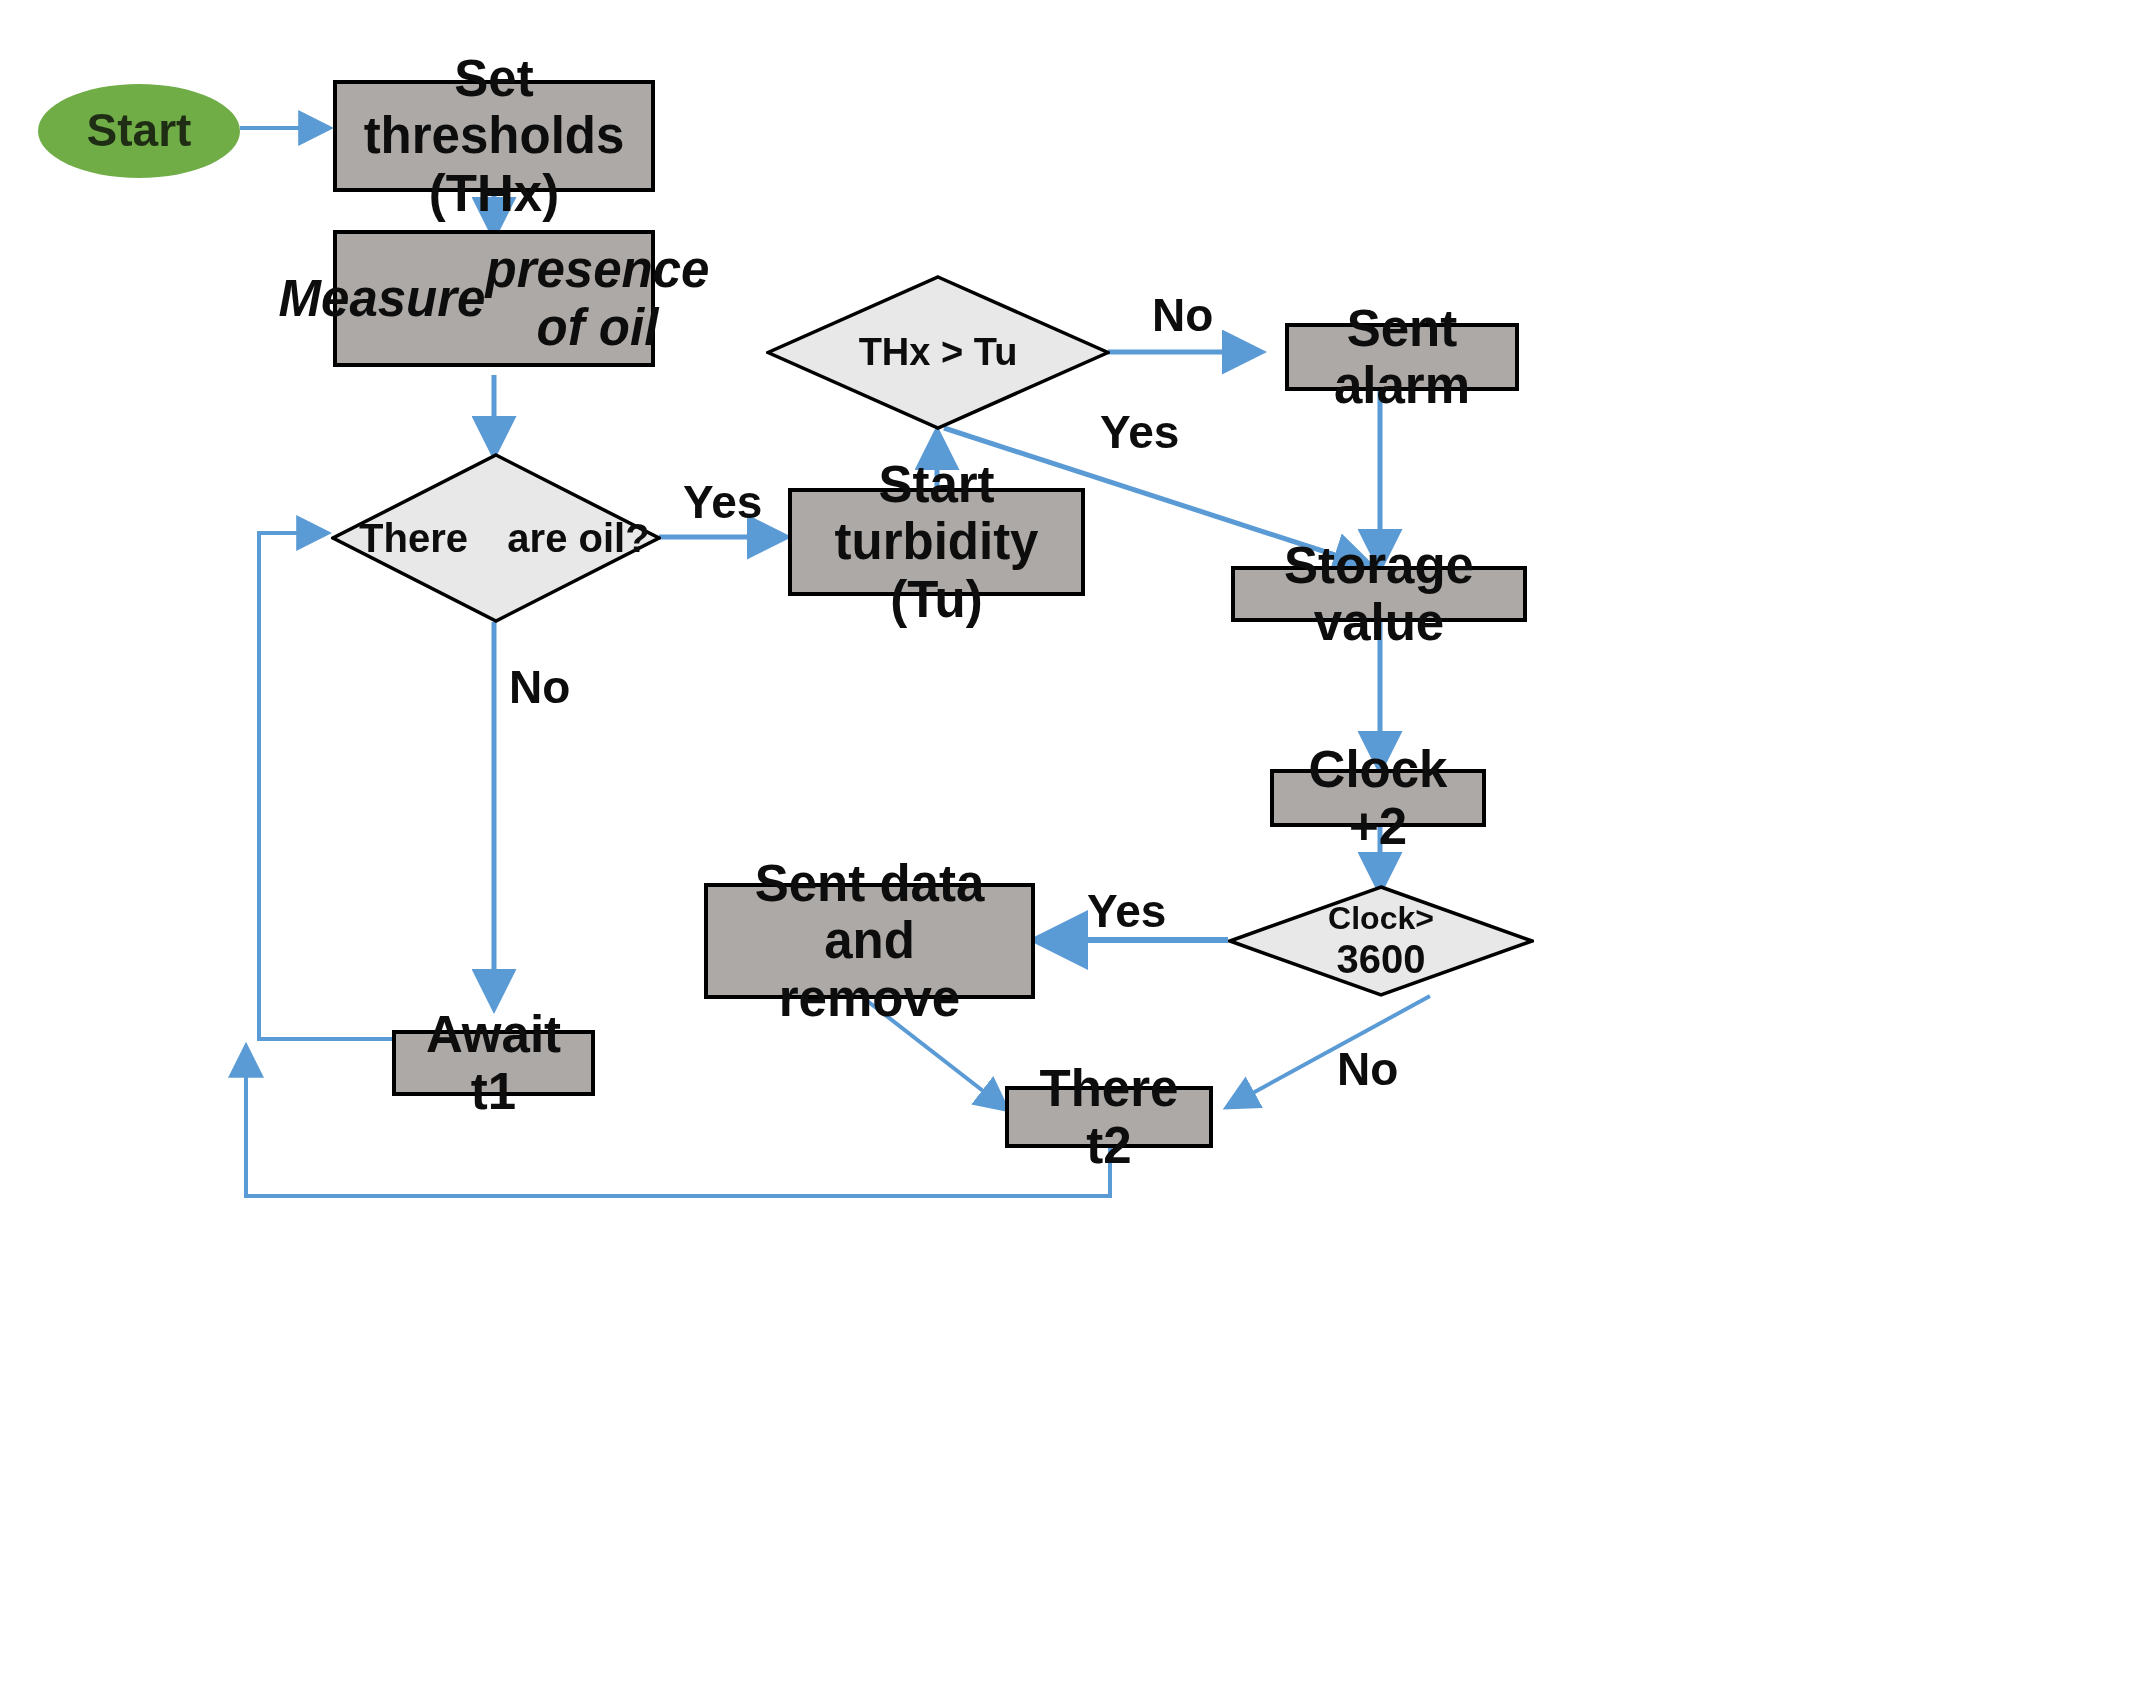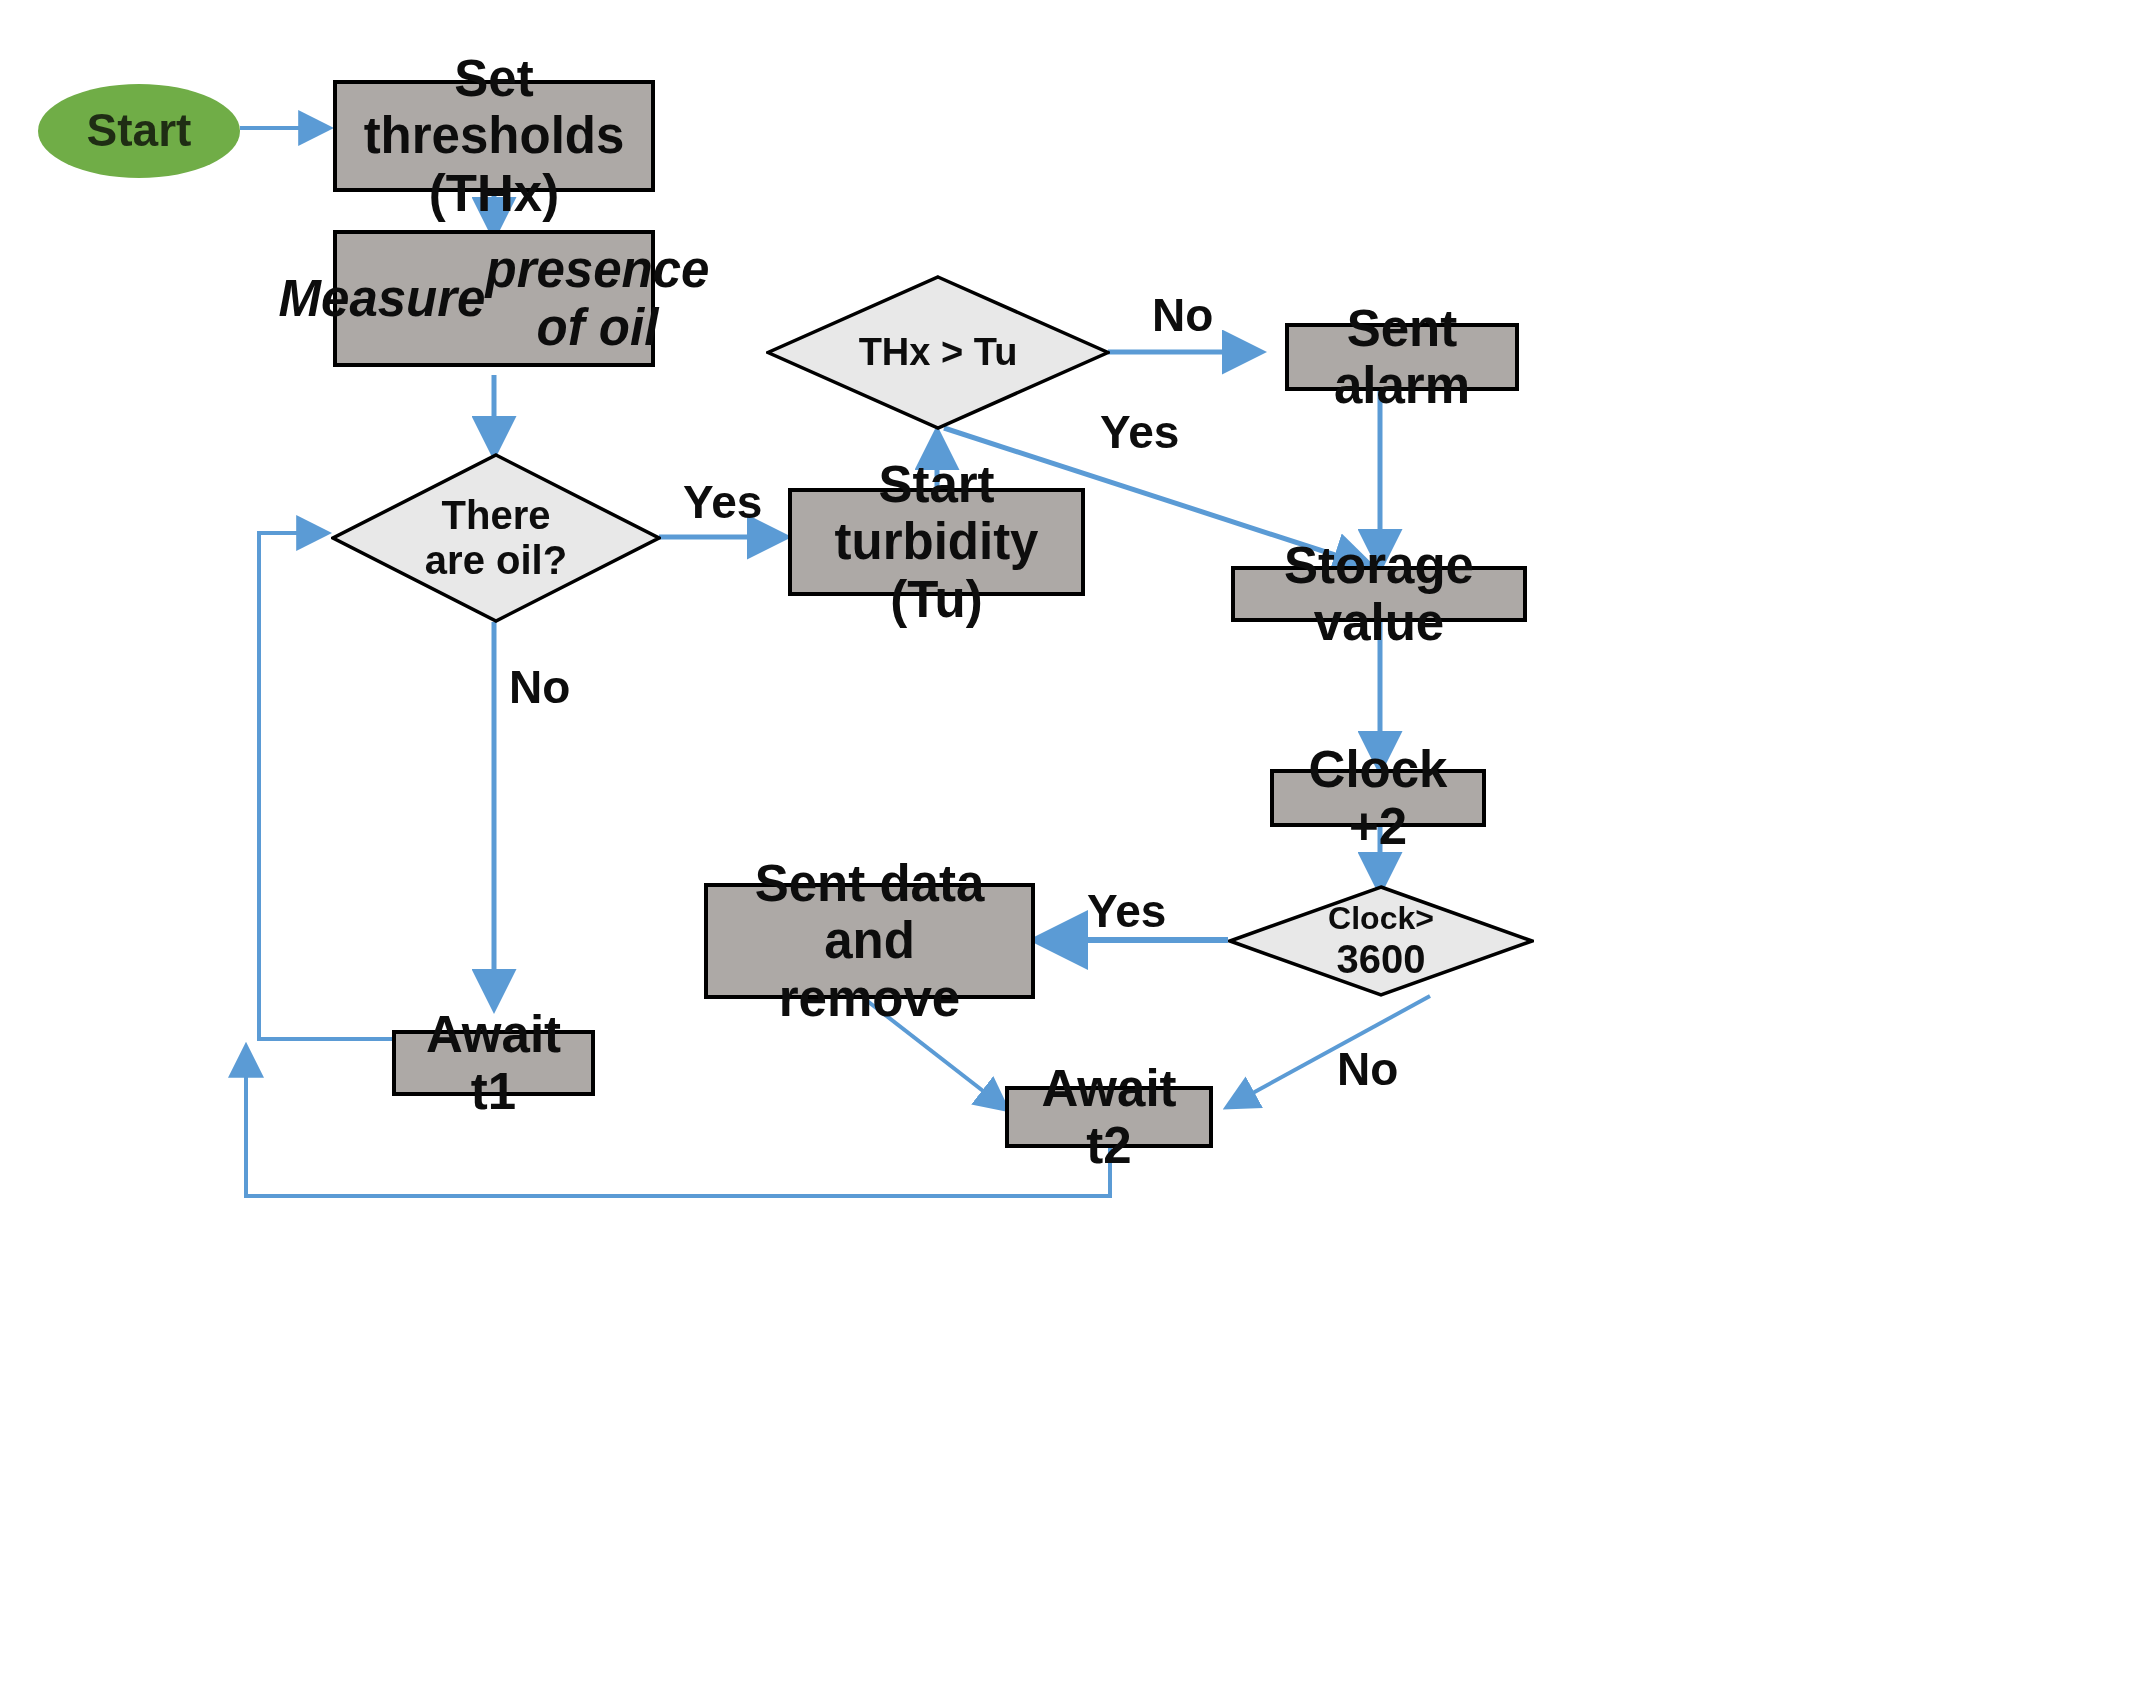--- a/index.html
+++ b/index.html
@@ -126,21 +126,21 @@
   <div class="node process" style="left:333px; top:80px; width:322px; height:112px; flex-direction:column;">
     <span>Set thresholds</span>
     <span>(THx)</span>
   </div>
 
   <div class="node process" style="left:333px; top:230px; width:322px; height:137px; flex-direction:row;font-style:italic;">
     <span>Measure</span>
     <span>presence of oil</span>
   </div>
 
-  <div class="node decision" style="left:331px; top:453px; width:330px; height:170px; flex-direction:column;">
+  <div class="node decision" style="left:331px; top:453px; width:330px; height:170px; ">
     <svg class="dshape" viewBox="0 0 330 170" preserveAspectRatio="none">
       <polygon points="165,2 328,85 165,168 2,85" fill="#E8E8E8" stroke="#000000" stroke-width="3.5"></polygon>
     </svg>
     <span class="dtext">There</span>
     <span class="dtext">are oil?</span>
   </div>
 
   <div class="node process" style="left:788px; top:488px; width:297px; height:108px; flex-direction:column;">
     <span>Start</span>
     <span>turbidity (Tu)</span>
@@ -176,21 +176,21 @@
   <div class="node process" style="left:704px; top:883px; width:331px; height:116px; flex-direction:column;">
     <span>Sent data and</span>
     <span>remove</span>
   </div>
 
   <div class="node process" style="left:392px; top:1006px; width:203px; height:66px;margin-top:24px;">
     <span>Await t1</span>
   </div>
 
   <div class="node process" style="left:1005px; top:1086px; width:208px; height:62px;">
-    <span>Await t2</span>
+    <span>There t2</span>
   </div>
 
   <div class="edge-label" style="left:683px; top:475px;">Yes</div>
 
   <div class="edge-label" style="left:509px; top:660px;">No</div>
 
   <div class="edge-label" style="left:1152px; top:288px;">No</div>
 
   <div class="edge-label" style="left:1100px; top:405px;">Yes</div>
 

